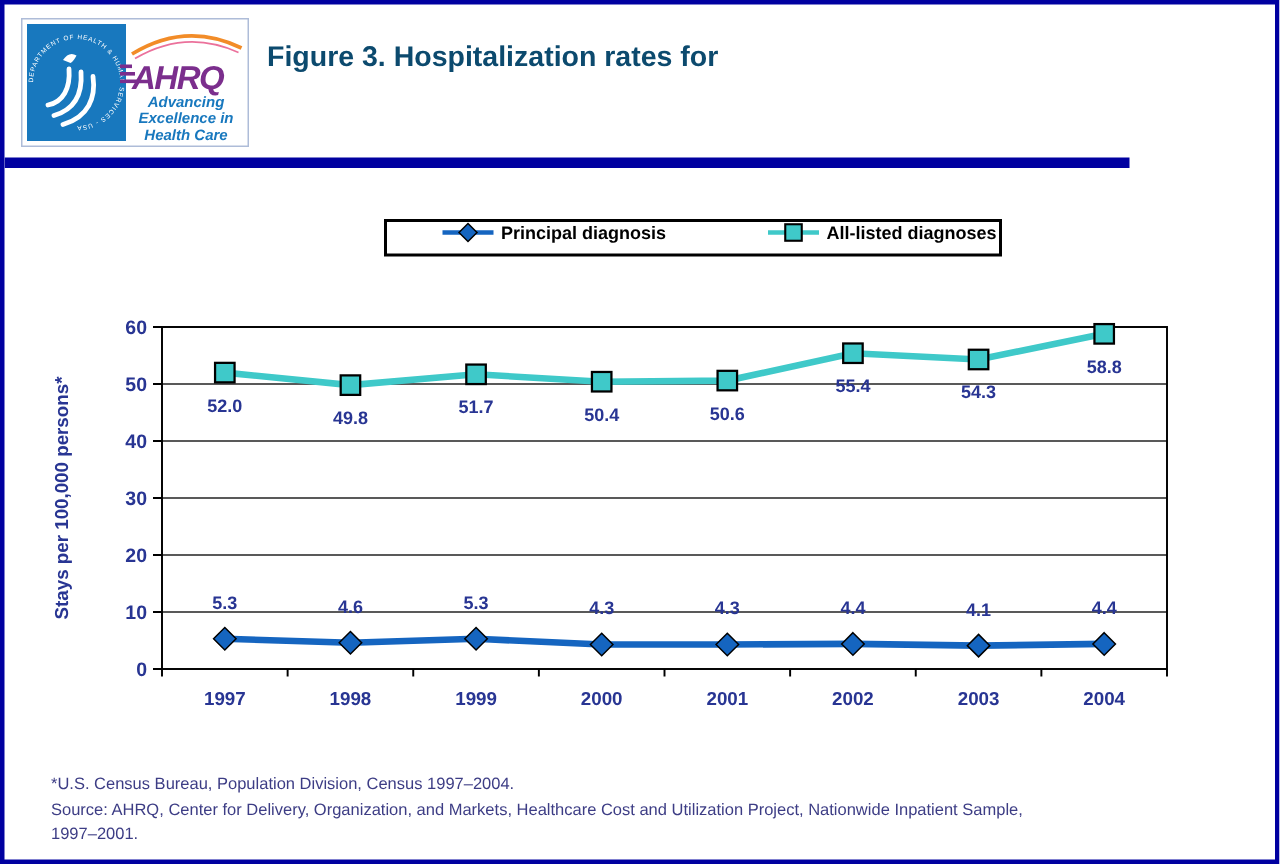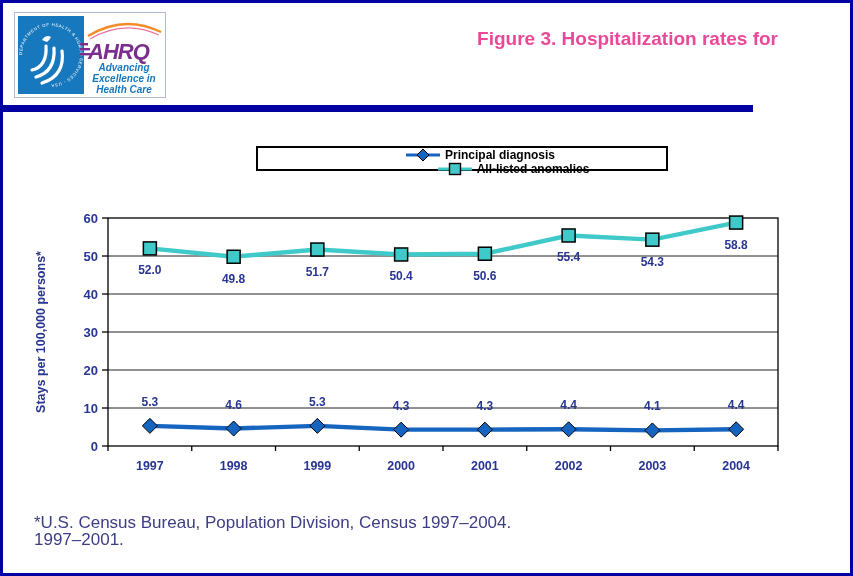--- a/index.html
+++ b/index.html
@@ -3,35 +3,35 @@
 <meta charset="utf-8">
 <style>
   html,body{margin:0;padding:0;background:#fff;}
   .page{
     position:relative;width:853px;height:576px;box-sizing:border-box;
     background:#fff;border:3px solid #0000A0;overflow:hidden;
     font-family:"Liberation Sans",sans-serif;
   }
   .logo{position:absolute;left:11px;top:9px;width:152px;height:86px;}
   .title{
-    position:absolute;left:175px;top:22px;width:600px;text-align:right;
-    color:#ec4899;font-size:19px;font-weight:bold;line-height:27px;
+    position:absolute;left:175px;top:22px;width:600px;text-align:left;
+    color:#0c4a6e;font-size:19px;font-weight:bold;line-height:27px;
   }
   .divider{position:absolute;left:0;top:102px;width:750px;height:7px;background:#0000A0;}
   .legend{
     position:absolute;left:253px;top:143px;width:412px;height:25px;
     border:2px solid #000;box-sizing:border-box;background:#fff;
-    display:flex;align-items:center;padding-left:35px;flex-direction:column;
+    display:flex;align-items:flex-start;padding-left:35px;
   }
   .legend-item{display:flex;align-items:center;gap:3px;font-weight:bold;font-size:12px;color:#000;}
   .legend-item + .legend-item{margin-left:66px;}
   #chart-svg{position:absolute;left:0;top:185px;}
   .footnote{
     position:absolute;left:31px;top:512px;color:#3D3D85;
-    font-size:17px;line-height:16.5px;white-space:nowrap;
+    font-size:11px;line-height:16.5px;white-space:nowrap;
   }
 </style>
 </head>
 <body>
 
 <div class="page">
 
   <div class="logo">
     <svg width="152" height="86" viewBox="0 0 152 86">
       <rect x="0.5" y="0.5" width="151" height="85" fill="#ffffff" stroke="#aebcd8"></rect>
@@ -76,21 +76,21 @@
         <line class="lg-stroke" x1="2" y1="7" x2="36" y2="7" stroke-width="3" stroke="#1565C0"></line>
         <path class="lg-fill" d="M19,1 L25,7 L19,13 L13,7 Z" stroke="#000" stroke-width="1" fill="#1565C0"></path>
       </svg>
       <span>Principal diagnosis</span>
     </div>
     <div class="legend-item">
       <svg width="38" height="14" viewBox="0 0 38 14">
         <line class="lg-stroke" x1="2" y1="7" x2="36" y2="7" stroke-width="3" stroke="#3FC9C9"></line>
         <rect class="lg-fill" x="13.5" y="1.5" width="11" height="11" stroke="#000" stroke-width="1.4" fill="#3FC9C9"></rect>
       </svg>
-      <span>All-listed anomalies</span>
+      <span>All-listed diagnoses</span>
     </div>
   </div>
 
   <svg id="chart-svg" width="853" height="310">
       <line x1="105" y1="220" x2="775" y2="220" stroke="#222222" stroke-width="1"></line>
       <line x1="105" y1="182" x2="775" y2="182" stroke="#222222" stroke-width="1"></line>
       <line x1="105" y1="144" x2="775" y2="144" stroke="#222222" stroke-width="1"></line>
       <line x1="105" y1="106" x2="775" y2="106" stroke="#222222" stroke-width="1"></line>
       <line x1="105" y1="68" x2="775" y2="68" stroke="#222222" stroke-width="1"></line>
       <rect x="105" y="30" width="670" height="228" fill="none" stroke="#000" stroke-width="1.3"></rect>
@@ -157,16 +157,17 @@
       <text x="314.375" y="87.53999999999999" text-anchor="middle" fill="#283593" font-size="12" font-weight="bold">51.7</text>
       <text x="398.125" y="92.48000000000002" text-anchor="middle" fill="#283593" font-size="12" font-weight="bold">50.4</text>
       <text x="481.875" y="91.72" text-anchor="middle" fill="#283593" font-size="12" font-weight="bold">50.6</text>
       <text x="565.625" y="73.47999999999999" text-anchor="middle" fill="#283593" font-size="12" font-weight="bold">55.4</text>
       <text x="649.375" y="77.66000000000003" text-anchor="middle" fill="#283593" font-size="12" font-weight="bold">54.3</text>
       <text x="733.125" y="60.56" text-anchor="middle" fill="#283593" font-size="12" font-weight="bold">58.8</text>
     </svg>
 
   <div class="footnote">
     <div>*U.S. Census Bureau, Population Division, Census 1997–2004.</div>
+    <div>Source: AHRQ, Center for Delivery, Organization, and Markets, Healthcare Cost and Utilization Project, Nationwide Inpatient Sample,</div>
     <div>1997–2001.</div>
   </div>
 
 </div>
 
 </body></html>

